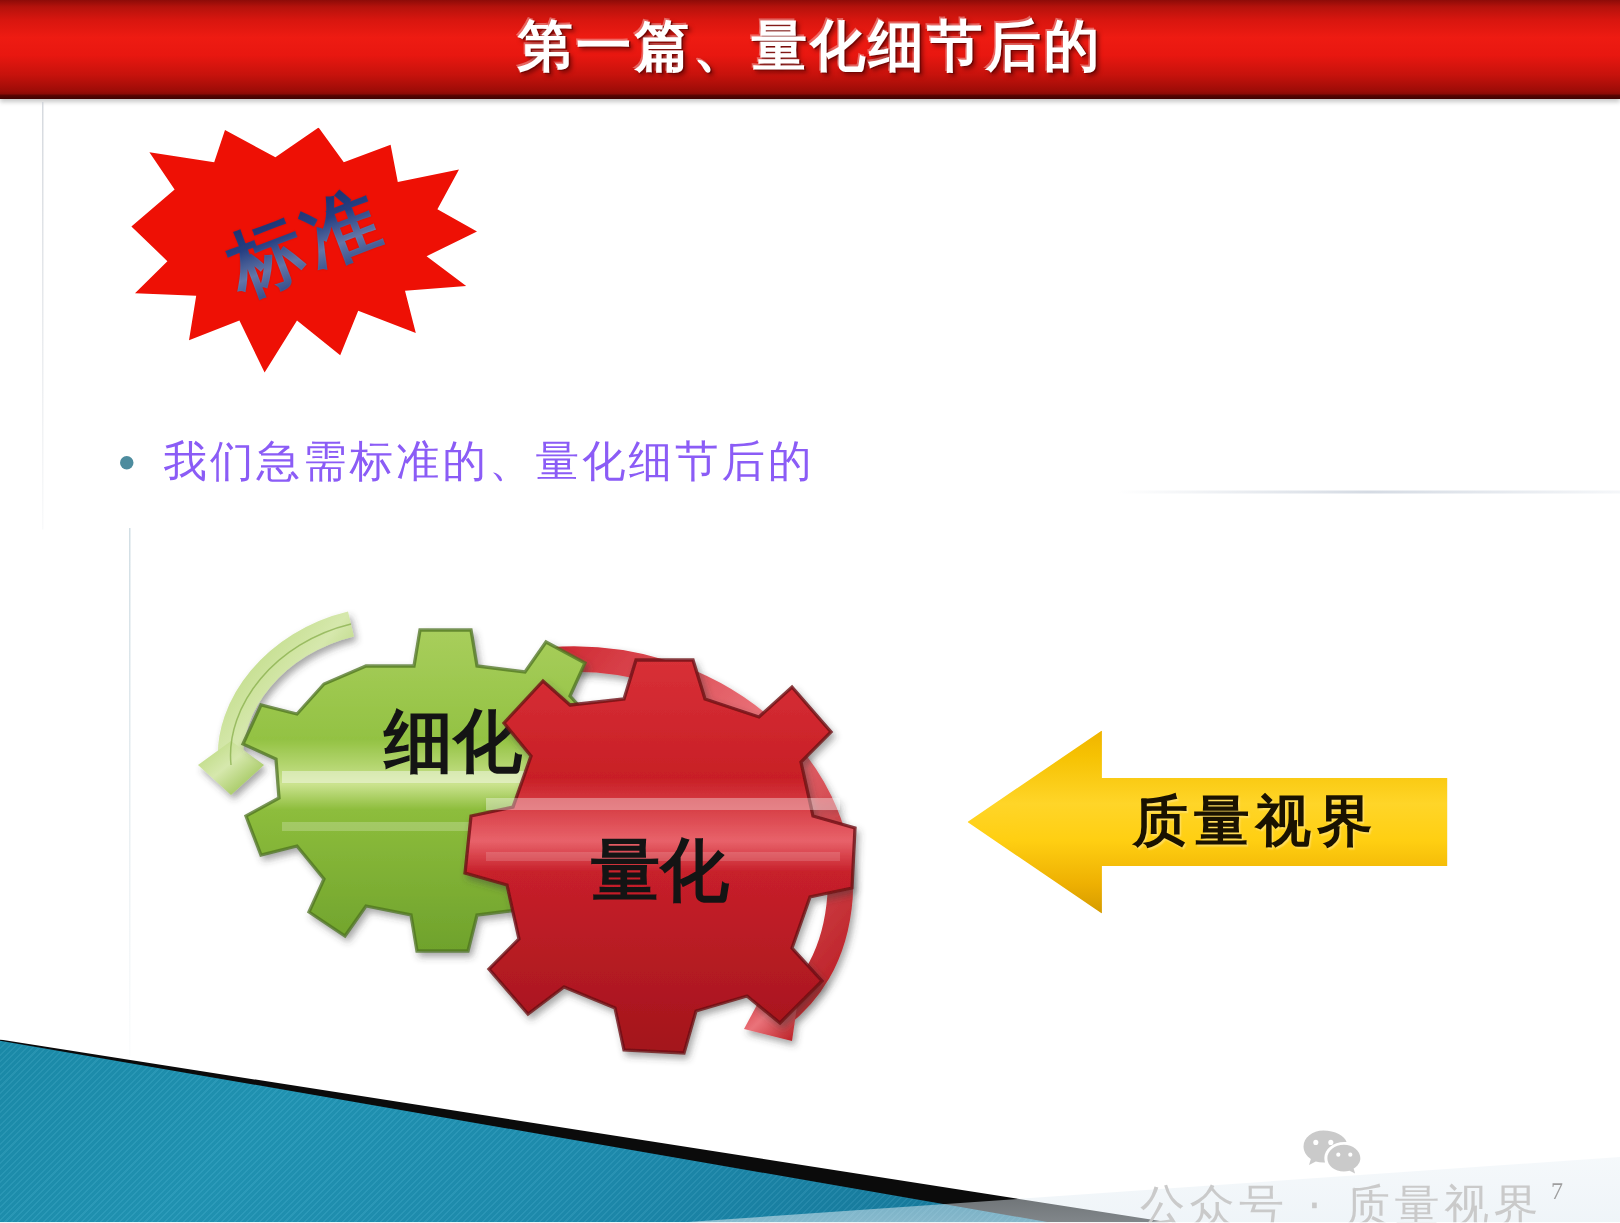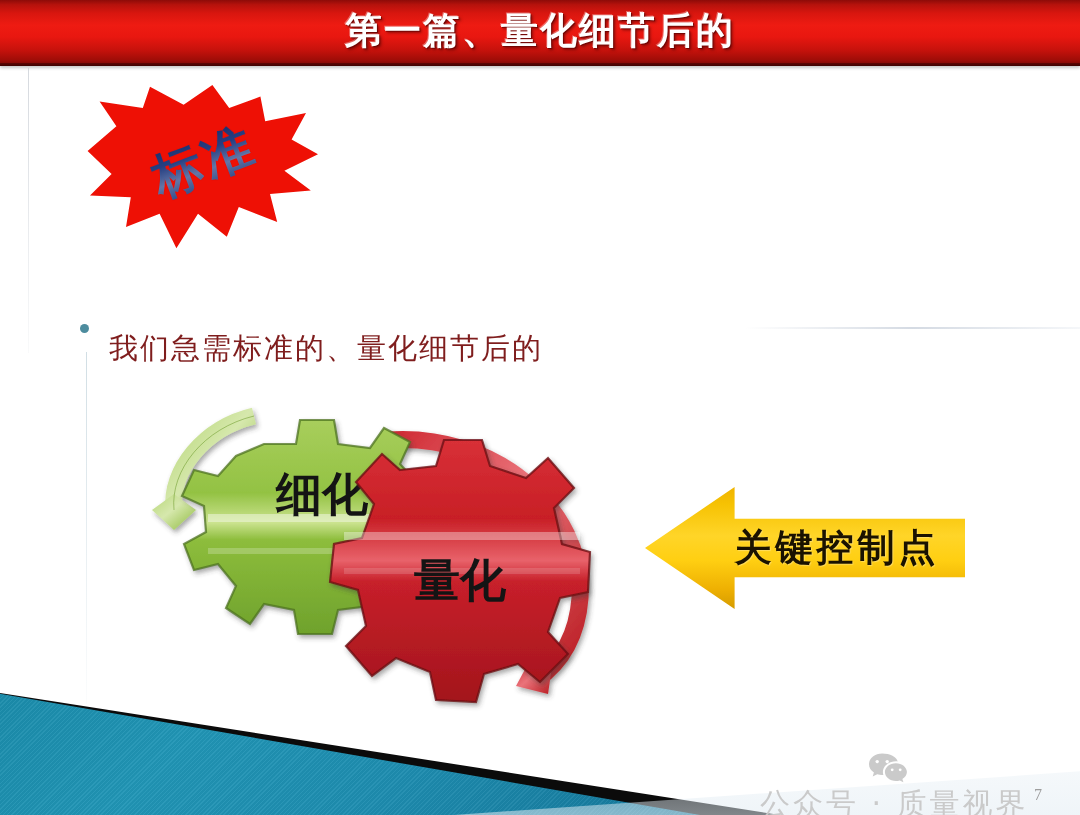--- a/index.html
+++ b/index.html
@@ -149,31 +149,30 @@
   .bullet-dot {
     width: 9px;
     height: 9px;
     border-radius: 50%;
     background: #4d8c9e;
     margin-right: 20px;
     flex: none;
   }
   .bullet-text {
     font-size: 29px;
-    color: #7f1d1d;
+    color: #8b5cf6;
     letter-spacing: 2px;
     font-family: "DejaVu Serif", "Liberation Serif", serif;
     white-space: nowrap;
-    margin-top: 41px;
   }
 
   
   .gear-area {
     position: absolute;
-    left: 144px;
+    left: 124px;
     top: 398px;
     width: 490px;
     height: 320px;
   }
   .gear-svg { display: block; }
 
   
   .key-arrow-wrap {
     position: absolute;
     left: 645px;
@@ -371,21 +370,21 @@
                  L 238 56 Z" fill="url(#redGear)" stroke="#6e0f14" stroke-width="2.2" stroke-opacity="0.8"></path>
         <path d="M 200 134 L 436 134 L 436 142 L 200 142 Z" fill="#ffffff" opacity="0.35"></path>
         <path d="M 200 170 L 436 170 L 436 176 L 200 176 Z" fill="#ffffff" opacity="0.15"></path>
       </g>
       <text x="316" y="198" text-anchor="middle" font-size="46" font-weight="bold" fill="#141414" font-family="DejaVu Serif, Liberation Serif, serif">量化</text>
     </svg>
   </div>
 
   <div class="key-arrow-wrap">
     <div class="key-arrow-shape"></div>
-    <div class="key-arrow-label">关键控制点</div>
+    <div class="key-arrow-label">质量视界</div>
   </div>
 
   <div class="deco-black"></div>
   <div class="deco-teal"></div>
   <div class="deco-white-sliver"></div>
 
   <div class="watermark">
     <svg class="wechat-icon" viewBox="0 0 40 32">
       <path d="M14.2 1.6 C6.9 1.6 1 6.4 1 12.3 c0 3.3 1.9 6.3 4.9 8.3 l-1.2 4 4.5-2.3 c1.5 .45 3.1 .7 4.8 .7 .45 0 .9 -.02 1.35 -.05 -.3 -.95 -.45 -1.95 -.45 -2.95 0 -5.9 5.9 -10.7 13.2 -10.7 .55 0 1.1 .03 1.6 .1 C28.6 5.1 22.1 1.6 14.2 1.6 Z" fill="#c9c9c9"></path>
       <path d="M38.9 20.1 c0 -4.9 -4.9 -8.9 -11 -8.9 -6.1 0 -11 4 -11 8.9 0 4.9 4.9 8.9 11 8.9 1.3 0 2.6 -.2 3.8 -.55 l3.7 1.9 -1 -3.3 c2.7 -1.65 4.5 -4.2 4.5 -6.95 Z" fill="#c9c9c9"></path>

